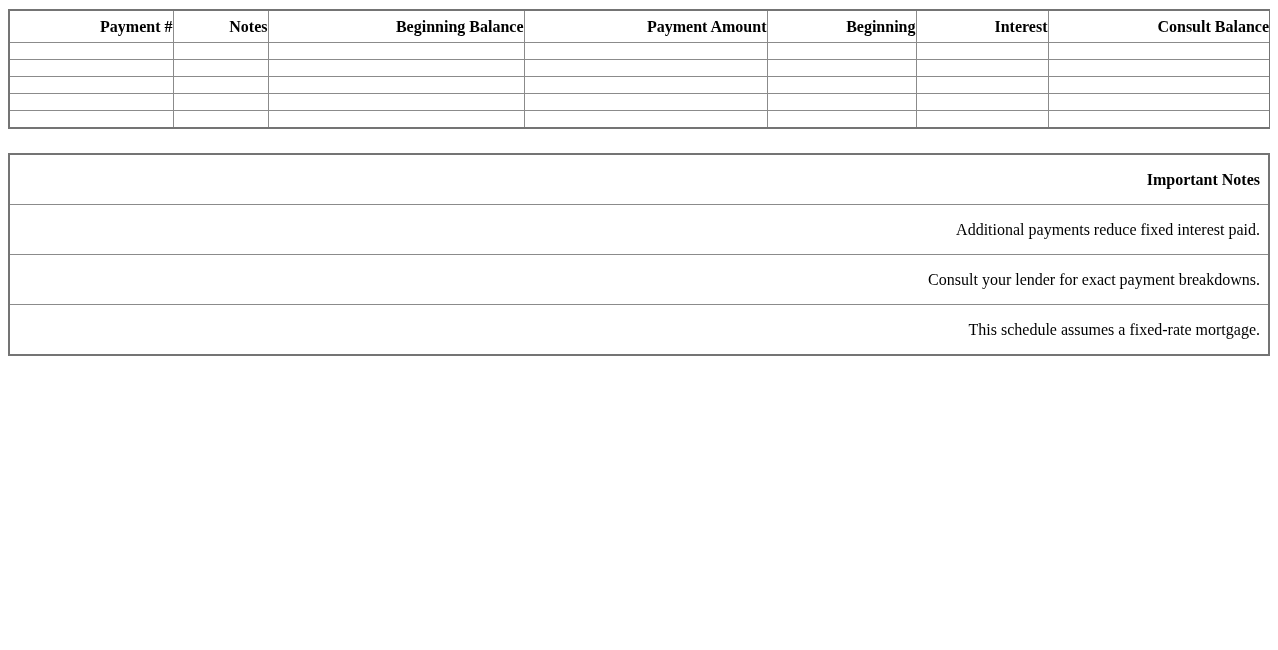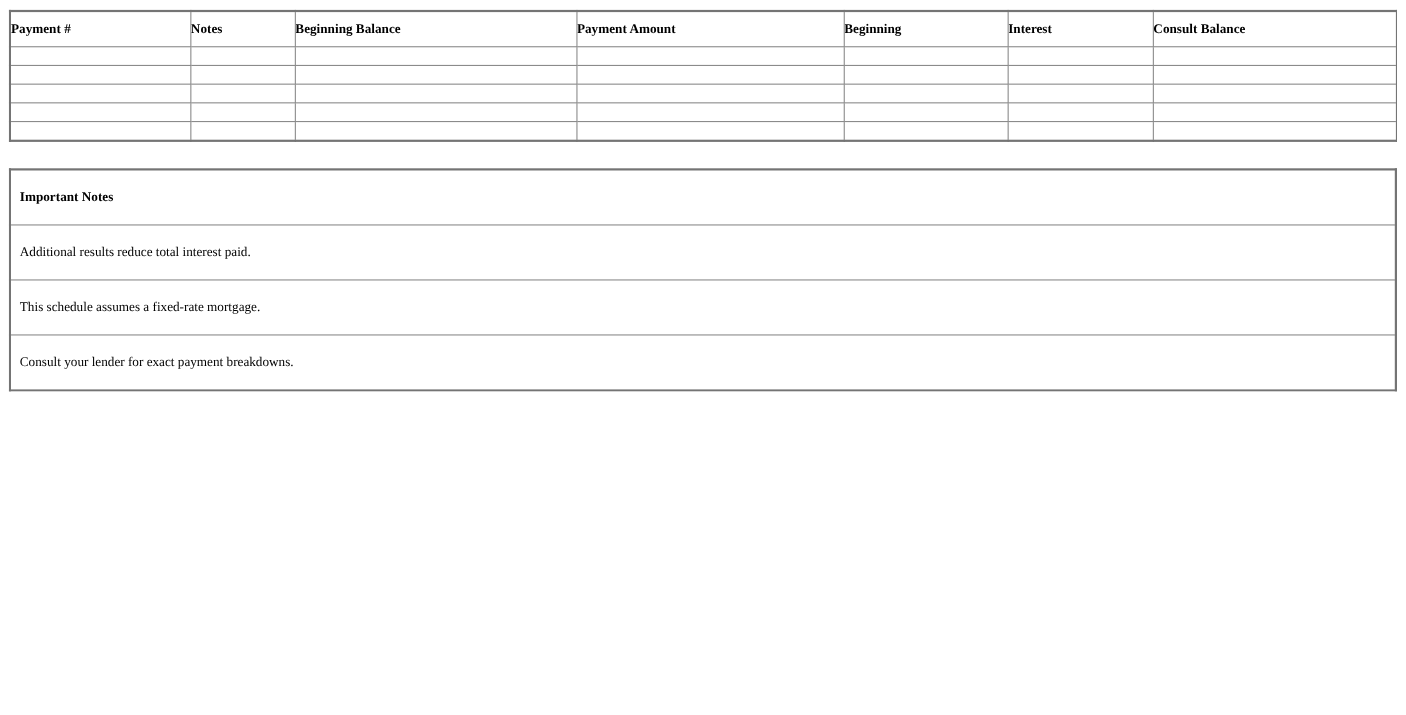--- a/index.html
+++ b/index.html
@@ -14,23 +14,23 @@
     width: 1262px;
   }
   table {
     border-collapse: collapse;
     table-layout: fixed;
     width: 100%;
     border: 2px solid #747474;
   }
   th, td {
     border: 1px solid #8b8b8b;
-    text-align: left;
+    text-align: right;
     vertical-align: middle;
-    font-size: 12px;
+    font-size: 16px;
     overflow: hidden;
     white-space: nowrap;
   }
   
   #schedule-table { margin-top: 1px; }
   #schedule-table th {
     font-weight: bold;
     height: 31px;
     padding: 0;
   }
@@ -129,22 +129,22 @@
 </table>
 
 <table id="notes-table">
   <tbody>
     <tr>
       <td class="notes-title-cell">Important Notes</td>
     </tr>
   </tbody>
   <tbody id="notes-body">
       <tr>
-        <td>Additional results reduce total interest paid.</td>
+        <td>Additional payments reduce fixed interest paid.</td>
+      </tr>
+      <tr>
+        <td>Consult your lender for exact payment breakdowns.</td>
       </tr>
       <tr>
         <td>This schedule assumes a fixed-rate mortgage.</td>
-      </tr>
-      <tr>
-        <td>Consult your lender for exact payment breakdowns.</td>
       </tr>
     </tbody>
 </table>
 
 </body></html>

